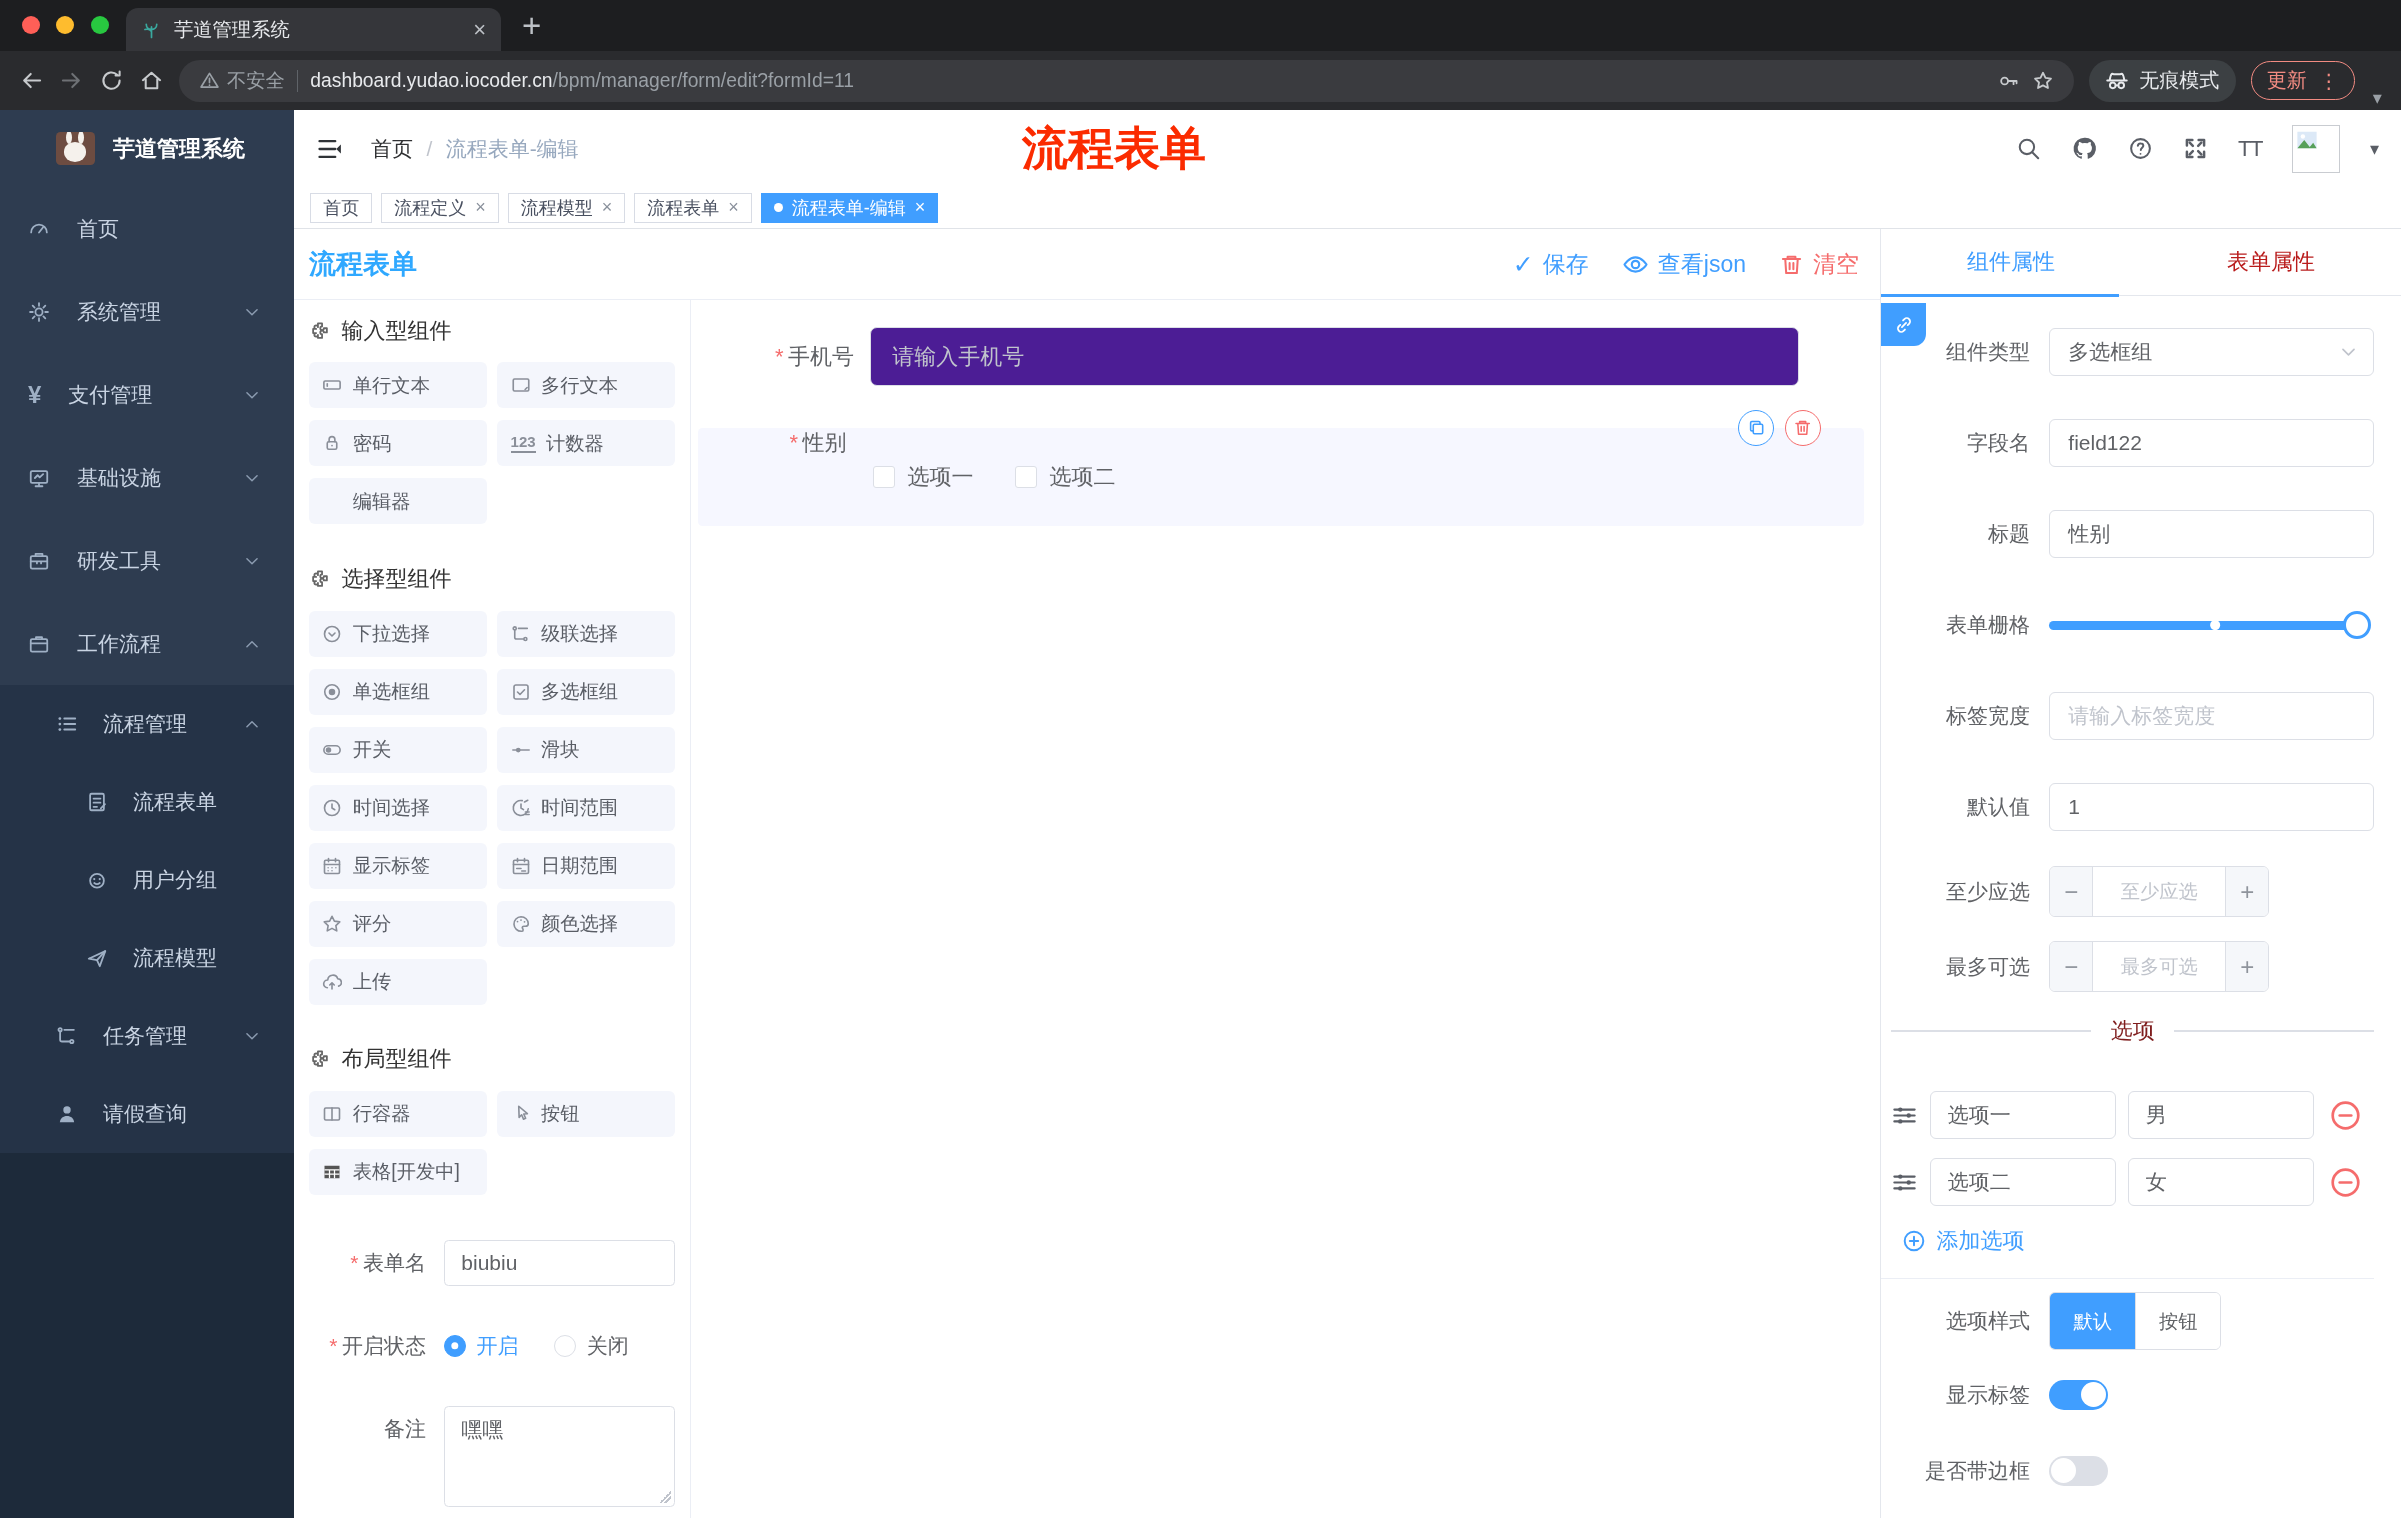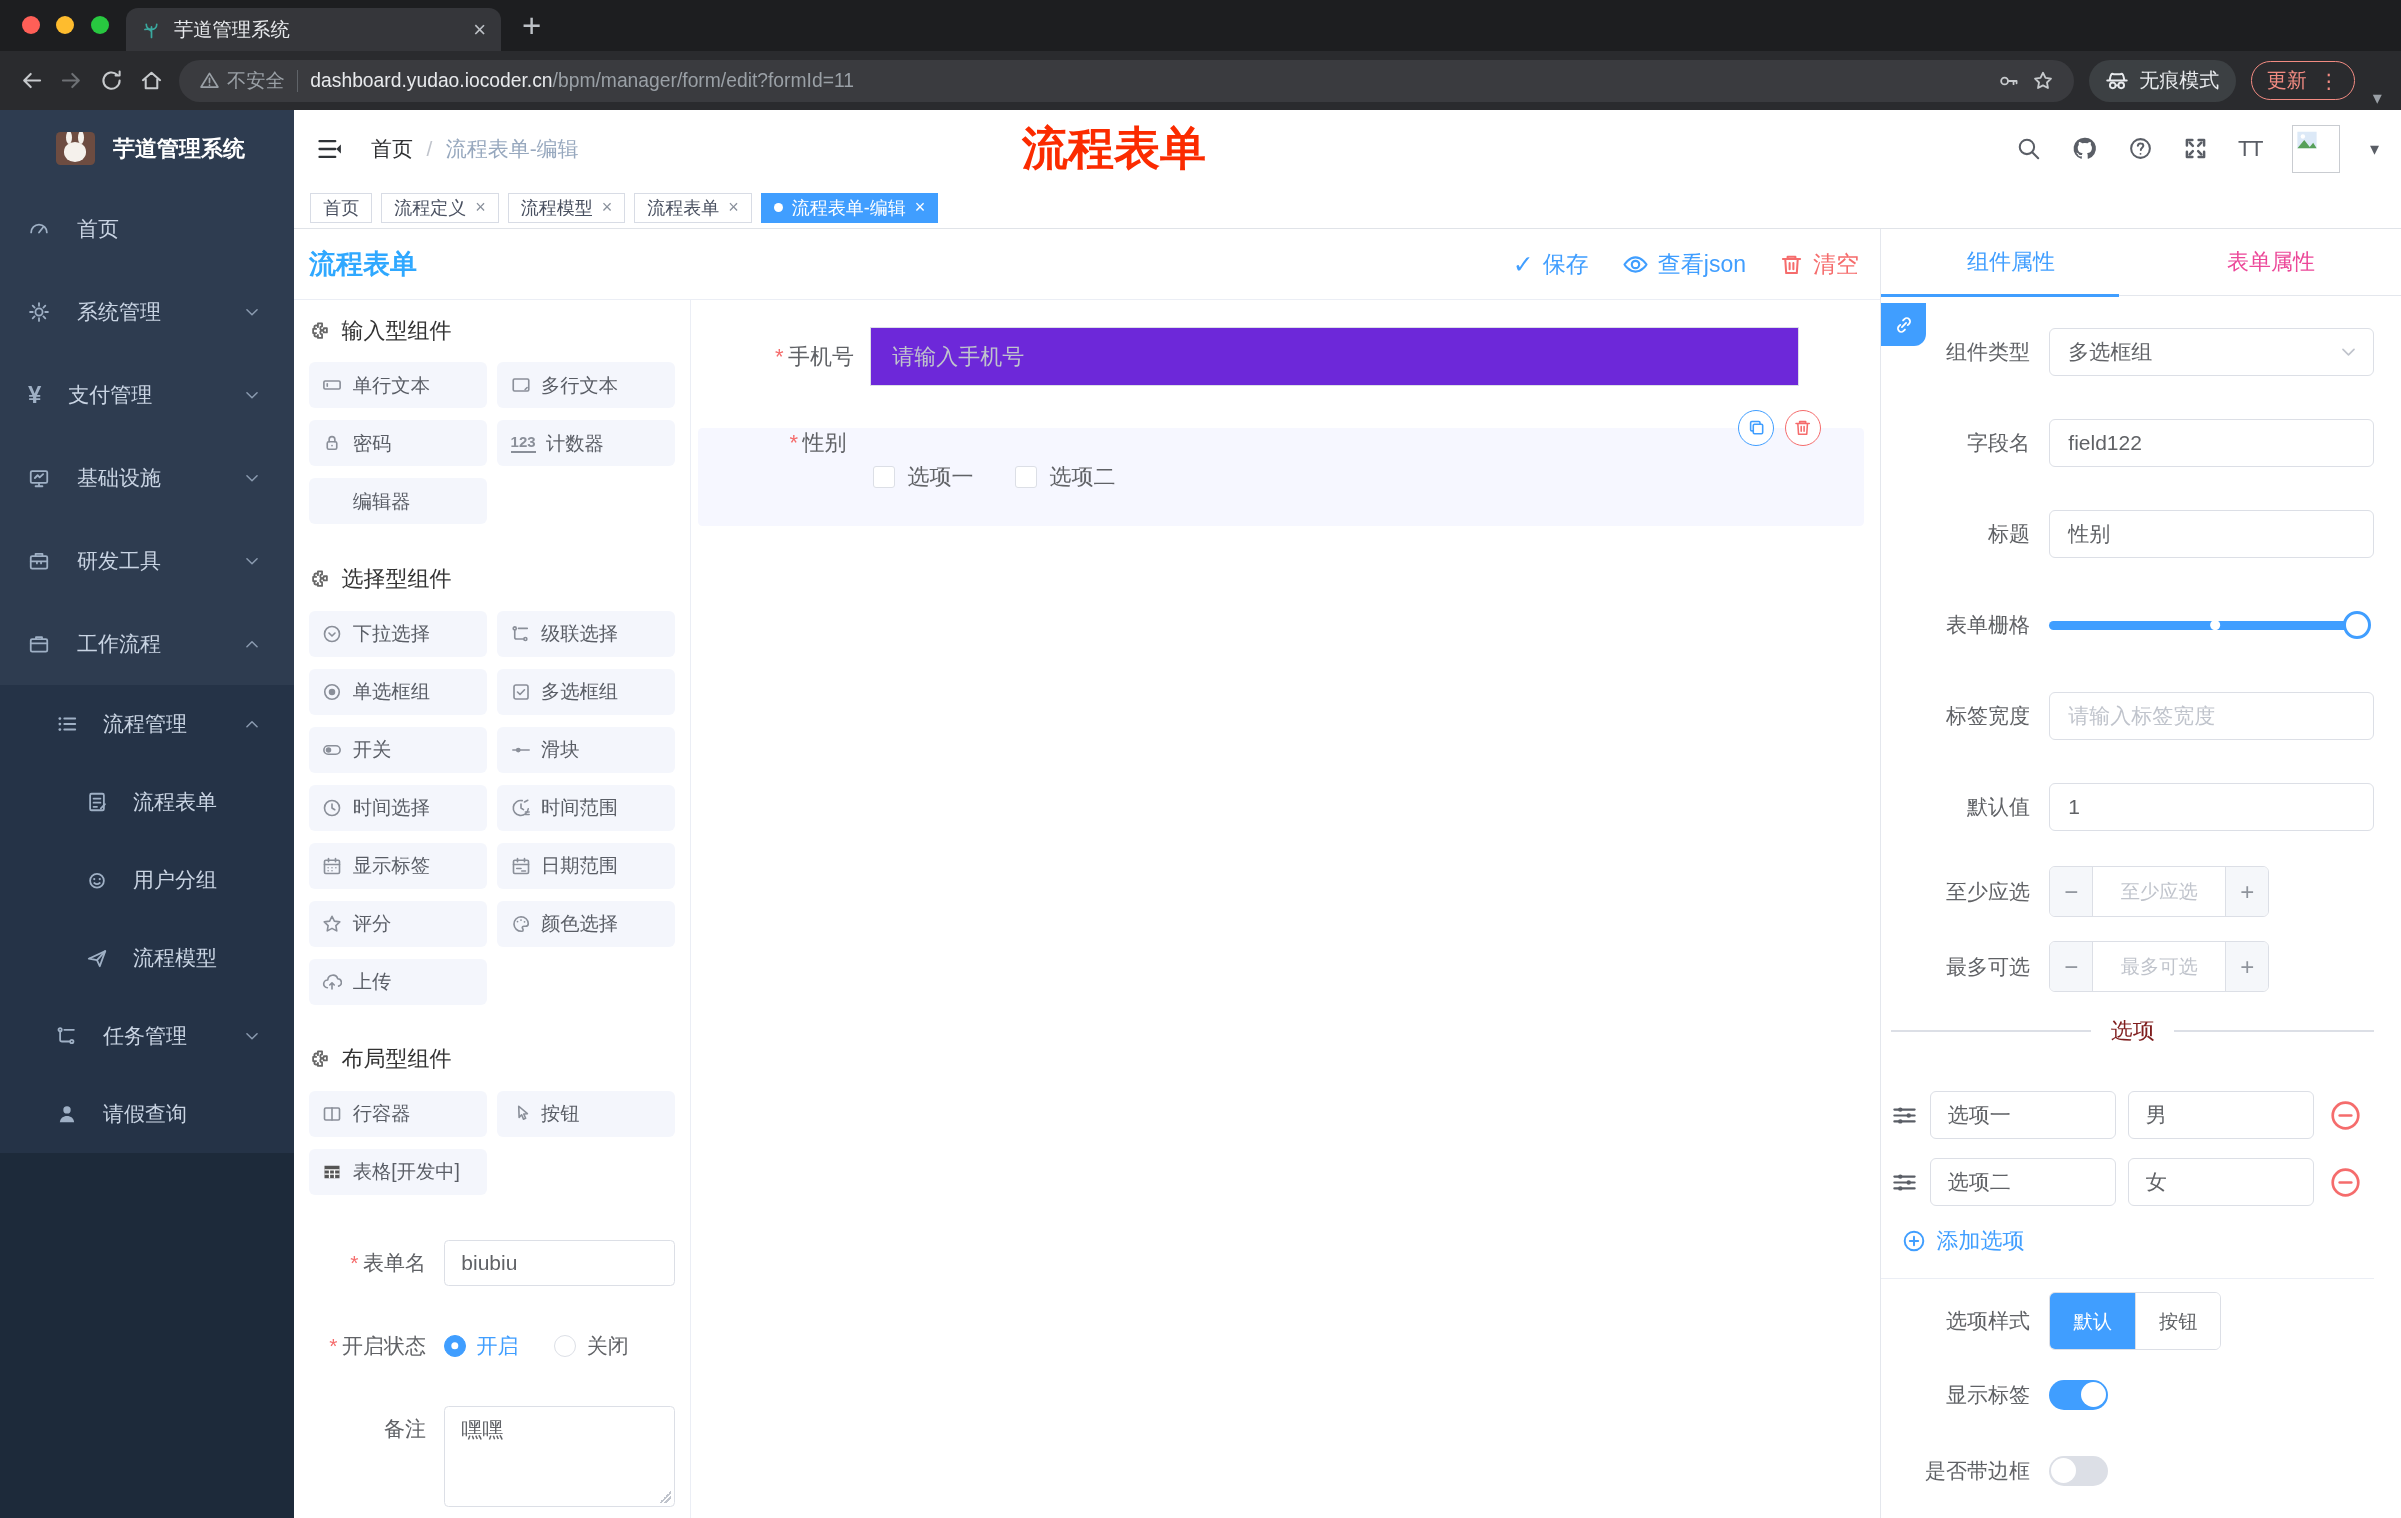--- a/index.html
+++ b/index.html
@@ -101,35 +101,35 @@
   .radio.on{color:#409eff}
   .radio.on .rdot{border-color:#409eff;background:#409eff;position:relative}
   .radio.on .rdot::after{content:"";position:absolute;left:50%;top:50%;width:7.4px;height:7.4px;border-radius:50%;background:#fff;transform:translate(-50%,-50%)}
   .tarea{width:241px;height:101px;border:1.5px solid #dcdfe6;border-radius:4.5px;font-size:21px;color:#606266;padding:9px 16.3px;position:relative;background:#fff}
   .tarea::after{content:"";position:absolute;right:3px;bottom:3px;width:12px;height:12px;background:linear-gradient(135deg,transparent 50%,#c0c4cc 50%,#c0c4cc 60%,transparent 60%,transparent 70%,#c0c4cc 70%,#c0c4cc 80%,transparent 80%)}
 
   
   .canvas{flex:1;padding-top:27px;min-width:0}
   .crow{display:flex;align-items:center;padding-left:52px}
   .clabel{width:111px;flex:none;text-align:right;font-size:22px;color:#606266;margin-right:16.3px;white-space:nowrap}
-  .cinput{width:929px;height:59px;border:1.5px solid #dcdfe6;border-radius:0;display:flex;align-items:center;padding:0 21px;font-size:22px;color:#c0c4cc;background:#6d28d9}
+  .cinput{width:929px;height:59px;border:1.5px solid #dcdfe6;border-radius:7px;display:flex;align-items:center;padding:0 21px;font-size:22px;color:#c0c4cc;background:#4c1d95}
   .selblock{margin:42px 16.3px 0 7.4px;height:98px;background:#f6f7ff;border-radius:4.5px;position:relative;display:flex;padding-left:91px}
   .selblock .clabel{width:auto;margin-right:27px}
   .cks{display:flex;align-items:center;gap:42px}
   .ck{display:flex;align-items:center;gap:12px;font-size:22px;color:#606266;cursor:pointer}
   .ckbox{width:22px;height:22px;border:1.5px solid #dcdfe6;border-radius:3px;background:#fff;flex:none}
   .blockacts{position:absolute;top:-18px;right:43px;display:flex;gap:10.4px}
   .actcirc{width:36px;height:36px;border-radius:50%;background:#fff;display:flex;align-items:center;justify-content:center;cursor:pointer}
   .actcirc.blue{border:1.5px solid #409eff;color:#409eff}
   .actcirc.red{border:1.5px solid #f56c6c;color:#f56c6c}
 
   
   .props{width:520px;flex:none;display:flex;flex-direction:column;position:relative;overflow:hidden}
   .ptabs{height:67px;display:flex;border-bottom:1.5px solid #e4e7ed;position:relative;flex:none}
-  .ptab{flex:1;display:flex;align-items:center;justify-content:center;font-size:22px;color:#ec4899;cursor:pointer}
+  .ptab{flex:1;display:flex;align-items:center;justify-content:center;font-size:22px;color:#b91c1c;cursor:pointer}
   .ptab.on{color:#409eff}
   .punder{position:absolute;left:0;bottom:-1.5px;width:238px;height:3px;background:#409eff}
   .linktag{position:absolute;left:0;top:74px;width:45px;height:43px;background:#409eff;border-radius:0 0 12px 0;display:flex;align-items:center;justify-content:center;color:#fff;cursor:pointer;z-index:2}
   .pbody{flex:1;padding:24px 27px 0 0;overflow:hidden}
   .prow{display:flex;align-items:center;height:64px;margin-bottom:27px}
   .plb{width:149px;flex:none;text-align:right;font-size:21px;color:#606266;margin-right:19.3px;white-space:nowrap}
   .pctl{flex:1;min-width:0}
   .pinp{height:48px;border:1.5px solid #dcdfe6;border-radius:6px;display:flex;align-items:center;padding:0 18px;font-size:21px;color:#606266;background:#fff}
   .pinp.ph{color:#c0c4cc}
   .psel{position:relative}

